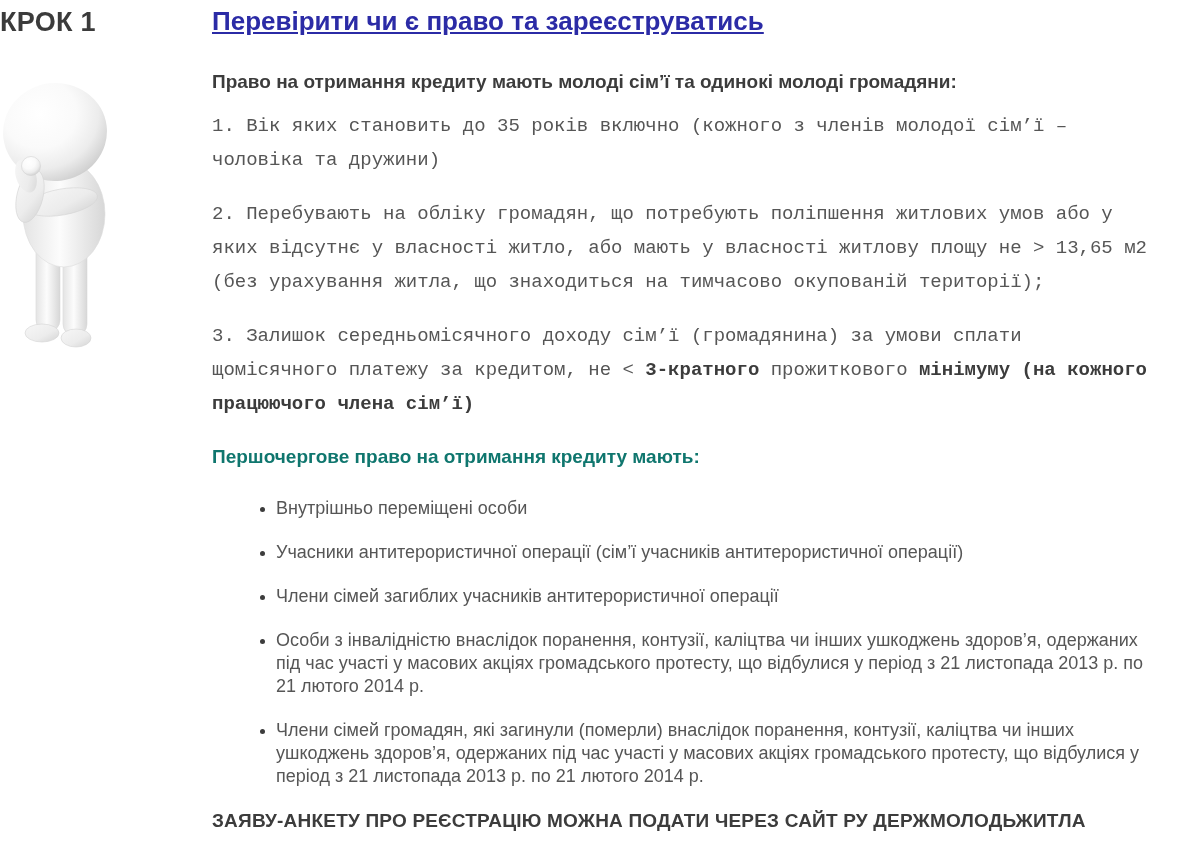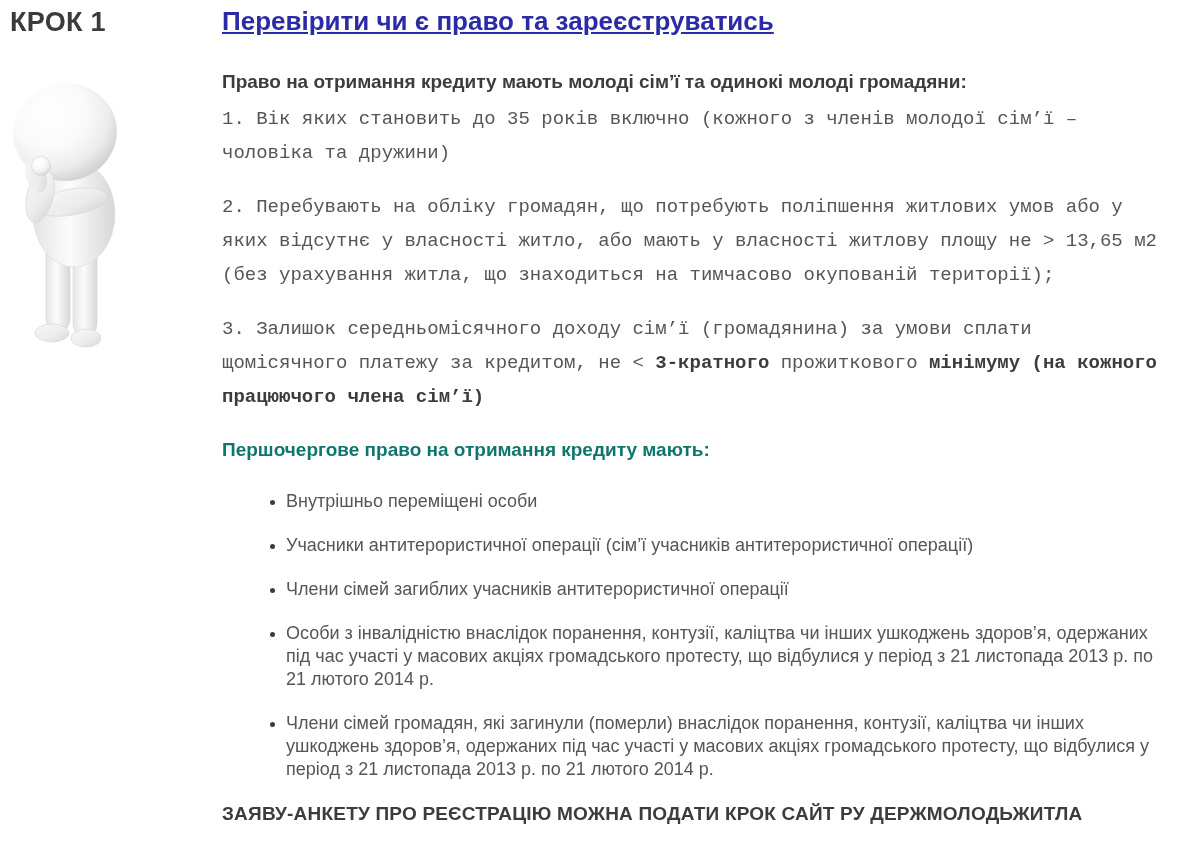--- a/index.html
+++ b/index.html
@@ -2,39 +2,39 @@
 <html lang="uk"><head>
 <meta charset="utf-8">
 <style>
   * { margin:0; padding:0; box-sizing:border-box; }
   html,body { background:#ffffff; }
   body {
     width:1188px; height:843px; overflow:hidden;
     font-family:"Liberation Sans", sans-serif;
     color:#565656;
   }
-  .page { display:flex; padding:6px 16px 0 10px; }
+  .page { display:flex; padding:6px 16px 0 0; }
 
   
   .left-col { width:212px; flex-shrink:0; }
   .step-label {
     font-size:27px; font-weight:700; color:#3b3b3b;
     line-height:32px; letter-spacing:.3px;
   }
   .figure-wrap { margin-top:42px; width:112px; height:282px; }
 
   
   .right-col { flex:1; max-width:942px; }
   .page-title {
     font-size:26px; font-weight:700; color:#2b2ba6;
     line-height:31px; margin-bottom:28px;text-decoration:underline;
   }
   .lead-heading {
     font-size:19px; font-weight:700; color:#3c3c3c;
-    line-height:34px; margin-bottom:3px;
+    line-height:34px; margin-bottom:10px;
   }
   p.body-par {
     font-size:19px; line-height:34px; color:#565656;
     margin-bottom:20px; max-width:940px;font-family:Liberation Mono, monospace;
   }
   strong.bold-dark { font-weight:700; color:#3c3c3c; }
 
   .priority-heading {
     font-size:19px; font-weight:700; color:#0f766e;
     line-height:24px; margin:24px 0 28px 0;
@@ -115,16 +115,16 @@
     <p class="priority-heading">Першочергове право на отримання кредиту мають:</p>
 
     <ul class="priority-list">
       <li>Внутрішньо переміщені особи</li>
       <li>Учасники антитерористичної операції (сім’ї учасників антитерористичної операції)</li>
       <li>Члени сімей загиблих учасників антитерористичної операції</li>
       <li>Особи з інвалідністю внаслідок поранення, контузії, каліцтва чи інших ушкоджень здоров’я, одержаних під час участі у масових акціях громадського протесту, що відбулися у період з 21 листопада 2013 р. по 21 лютого 2014 р.</li>
       <li>Члени сімей громадян, які загинули (померли) внаслідок поранення, контузії, каліцтва чи інших ушкоджень здоров’я, одержаних під час участі у масових акціях громадського протесту, що відбулися у період з 21 листопада 2013 р. по 21 лютого 2014 р.</li>
     </ul>
 
-    <p class="footer-note">ЗАЯВУ-АНКЕТУ ПРО РЕЄСТРАЦІЮ МОЖНА ПОДАТИ КРОК САЙТ РУ ДЕРЖМОЛОДЬЖИТЛА</p>
+    <p class="footer-note">ЗАЯВУ-АНКЕТУ ПРО РЕЄСТРАЦІЮ МОЖНА ПОДАТИ ЧЕРЕЗ САЙТ РУ ДЕРЖМОЛОДЬЖИТЛА</p>
   </main>
 
 </div>
 
 </body></html>

